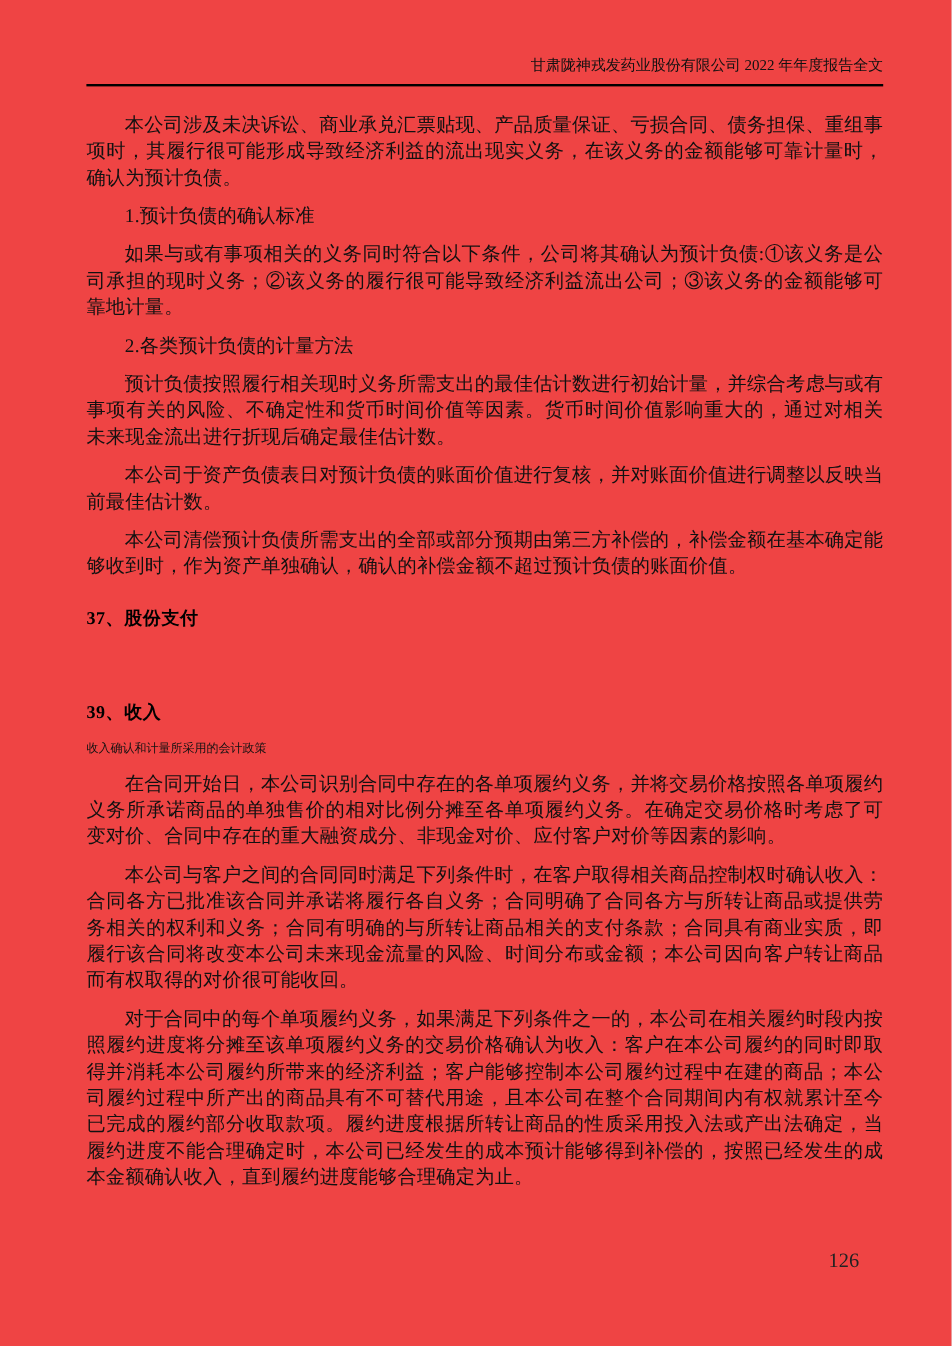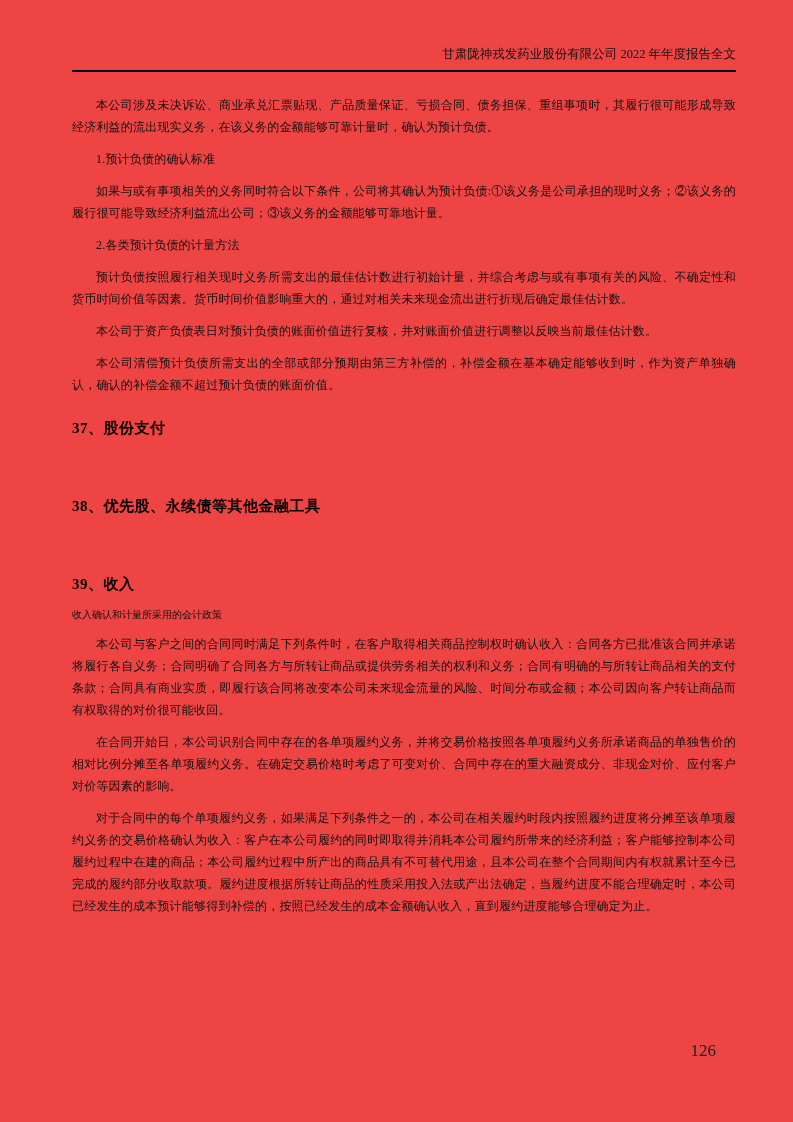--- a/index.html
+++ b/index.html
@@ -32,21 +32,21 @@
     font-weight: bold;
     line-height: 20px;
     margin: 22px 0 0 0;
     color: #000000;
     letter-spacing: 0.5px;
   }
   .section-heading.gap-large {
     margin-top: 58px;
   }
   .para {
-    font-size: 12px;
+    font-size: 16px;
     line-height: 22px;
     margin: 10px 0 0 0;
     text-indent: 2em;
     text-align: justify;
     color: #111111;
     letter-spacing: 0.2px;
   }
   .para.first-after-heading {
     margin-top: 22px;
   }
@@ -74,23 +74,22 @@
   <p class="para first-after-heading">本公司涉及未决诉讼、商业承兑汇票贴现、产品质量保证、亏损合同、债务担保、重组事项时，其履行很可能形成导致经济利益的流出现实义务，在该义务的金额能够可靠计量时，确认为预计负债。</p>
   <p class="para">1.预计负债的确认标准</p>
   <p class="para">如果与或有事项相关的义务同时符合以下条件，公司将其确认为预计负债:①该义务是公司承担的现时义务；②该义务的履行很可能导致经济利益流出公司；③该义务的金额能够可靠地计量。</p>
   <p class="para">2.各类预计负债的计量方法</p>
   <p class="para">预计负债按照履行相关现时义务所需支出的最佳估计数进行初始计量，并综合考虑与或有事项有关的风险、不确定性和货币时间价值等因素。货币时间价值影响重大的，通过对相关未来现金流出进行折现后确定最佳估计数。</p>
   <p class="para">本公司于资产负债表日对预计负债的账面价值进行复核，并对账面价值进行调整以反映当前最佳估计数。</p>
   <p class="para">本公司清偿预计负债所需支出的全部或部分预期由第三方补偿的，补偿金额在基本确定能够收到时，作为资产单独确认，确认的补偿金额不超过预计负债的账面价值。</p>
 
   <h2 class="section-heading">37、股份支付</h2>
 
-  <h2 class="section-heading gap-large">38、优先股、永续债等其他金融工具</h2>
 
   <h2 class="section-heading gap-large">39、收入</h2>
   <div class="policy-label">收入确认和计量所采用的会计政策</div>
+  <p class="para">在合同开始日，本公司识别合同中存在的各单项履约义务，并将交易价格按照各单项履约义务所承诺商品的单独售价的相对比例分摊至各单项履约义务。在确定交易价格时考虑了可变对价、合同中存在的重大融资成分、非现金对价、应付客户对价等因素的影响。</p>
   <p class="para">本公司与客户之间的合同同时满足下列条件时，在客户取得相关商品控制权时确认收入：合同各方已批准该合同并承诺将履行各自义务；合同明确了合同各方与所转让商品或提供劳务相关的权利和义务；合同有明确的与所转让商品相关的支付条款；合同具有商业实质，即履行该合同将改变本公司未来现金流量的风险、时间分布或金额；本公司因向客户转让商品而有权取得的对价很可能收回。</p>
-  <p class="para">在合同开始日，本公司识别合同中存在的各单项履约义务，并将交易价格按照各单项履约义务所承诺商品的单独售价的相对比例分摊至各单项履约义务。在确定交易价格时考虑了可变对价、合同中存在的重大融资成分、非现金对价、应付客户对价等因素的影响。</p>
   <p class="para">对于合同中的每个单项履约义务，如果满足下列条件之一的，本公司在相关履约时段内按照履约进度将分摊至该单项履约义务的交易价格确认为收入：客户在本公司履约的同时即取得并消耗本公司履约所带来的经济利益；客户能够控制本公司履约过程中在建的商品；本公司履约过程中所产出的商品具有不可替代用途，且本公司在整个合同期间内有权就累计至今已完成的履约部分收取款项。履约进度根据所转让商品的性质采用投入法或产出法确定，当履约进度不能合理确定时，本公司已经发生的成本预计能够得到补偿的，按照已经发生的成本金额确认收入，直到履约进度能够合理确定为止。</p>
 
   <div class="page-number">126</div>
 
 </div>
 
 </body></html>

